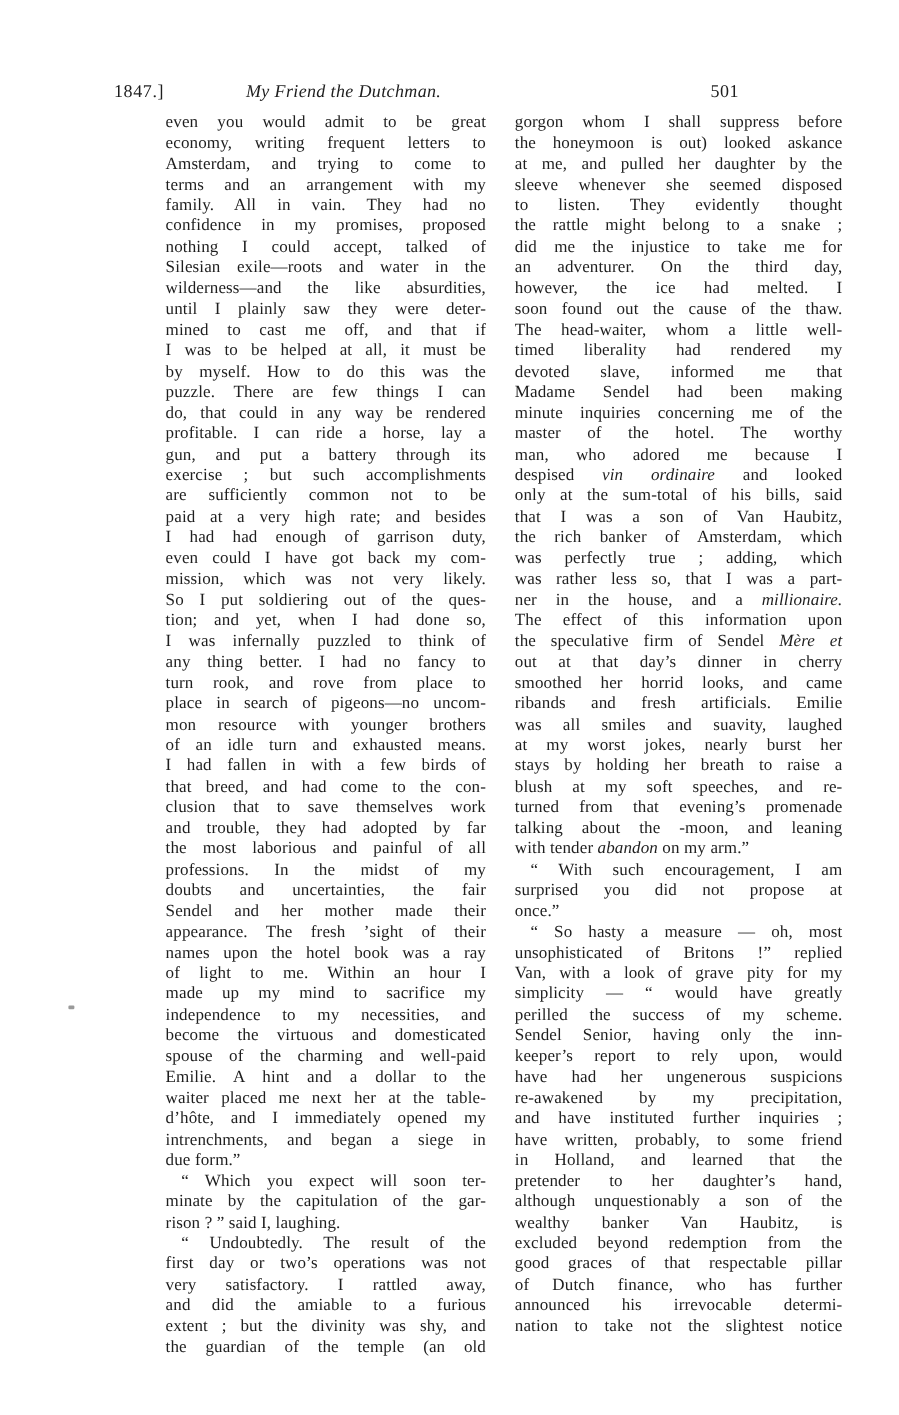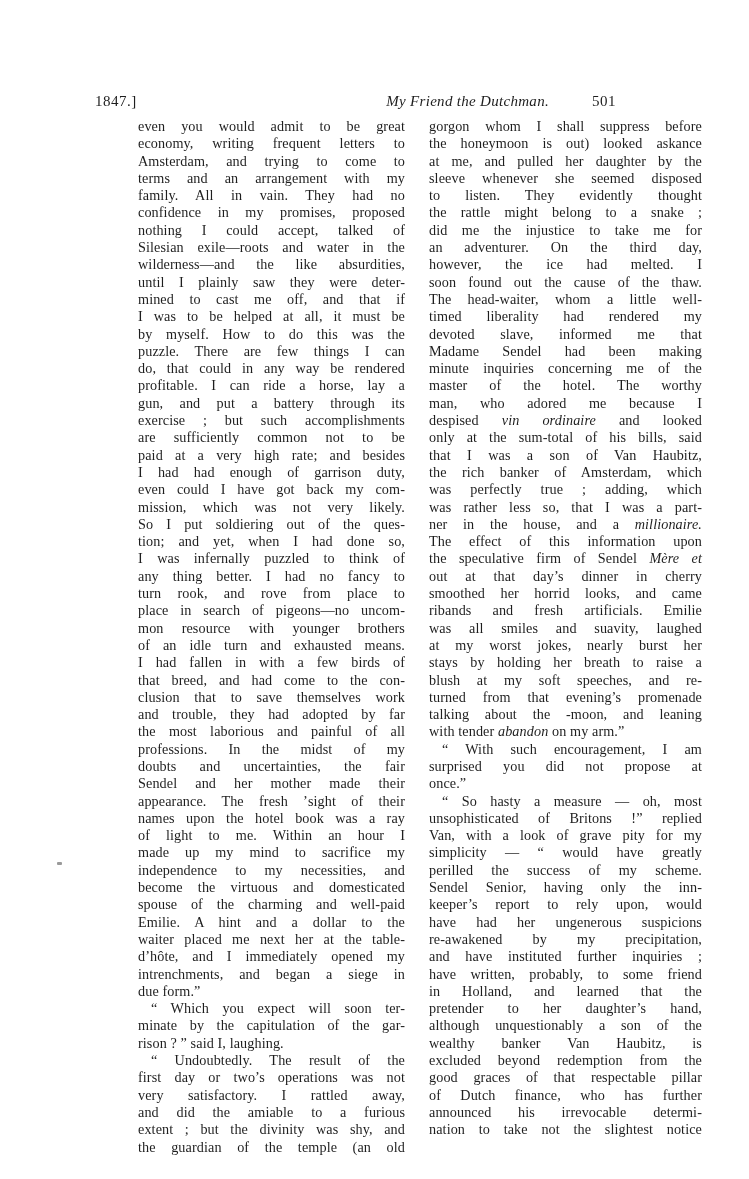--- a/index.html
+++ b/index.html
@@ -4,28 +4,28 @@
 <style>
   html, body { margin: 0; padding: 0; }
   body {
     width: 749px; height: 1179px;
     background: #ffffff;
     color: #1e1e1e;
     font-family: "Liberation Serif", "DejaVu Serif", serif;
     position: relative;
     overflow: hidden;
   }
-  .page { position: absolute; left: 95px; top: 92px; width: 564px; }
+  .page { position: absolute; left: 95px; top: 68px; width: 564px; }
   .pagehead {
     display: flex; align-items: baseline;
     font-size: 15px; line-height: 18px;
     margin-bottom: 8px;
   }
   .ph-left  { width: 110px; text-align: left; letter-spacing: 0.5px; }
-  .ph-center{ flex: 1; text-align: right; font-style: italic; letter-spacing: 0.3px; }
+  .ph-center{ flex: 1; text-align: left; font-style: italic; letter-spacing: 0.3px; }
   .ph-right { width: 110px; text-align: center; letter-spacing: 0.5px; }
   .columns {
     display: grid;
     grid-template-columns: 267px 273px;
     column-gap: 24px;
     margin-top: 0;
     margin-left: 43px;
   }
   .col { font-size: 14.2px; }
   .line {

